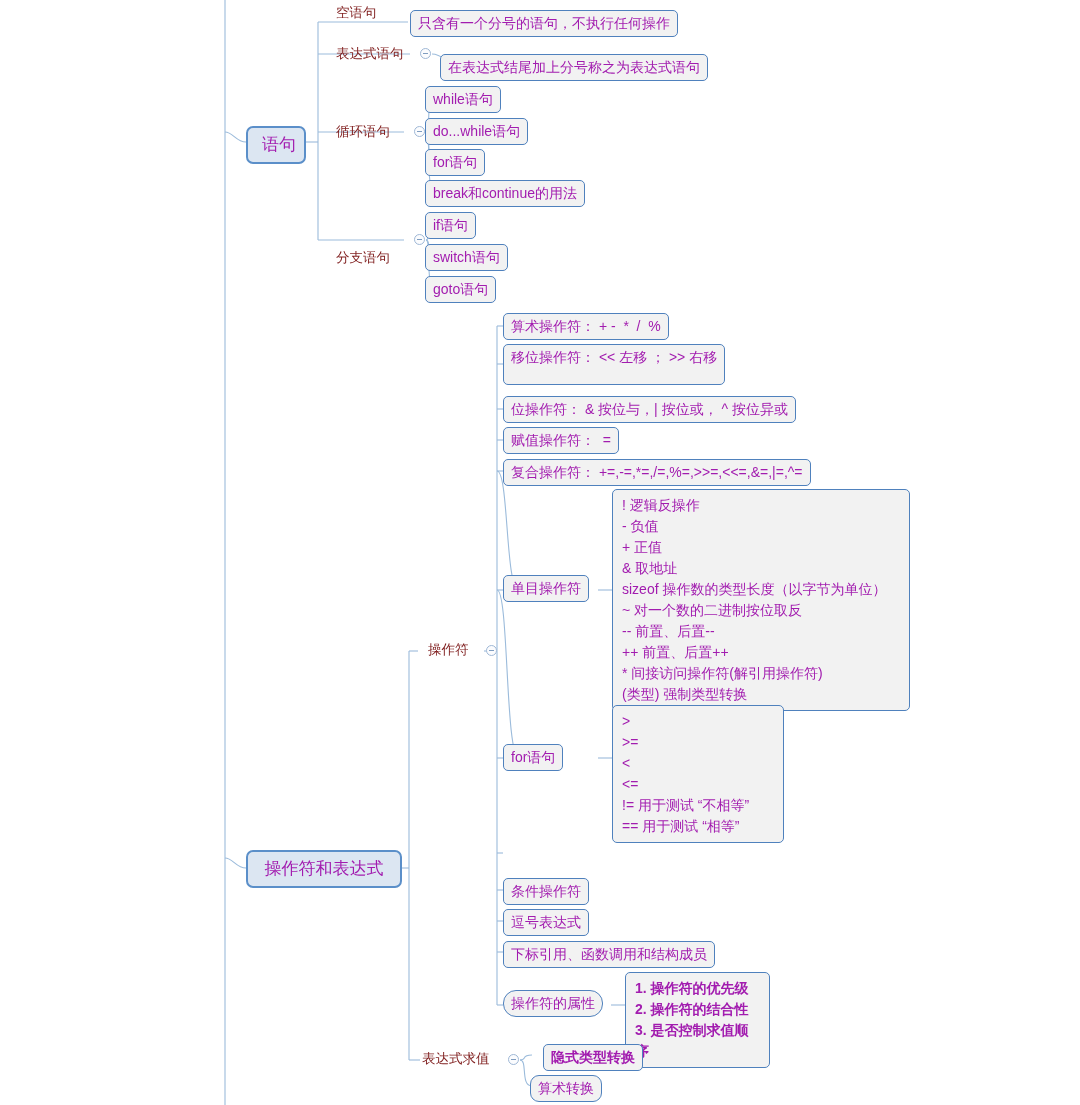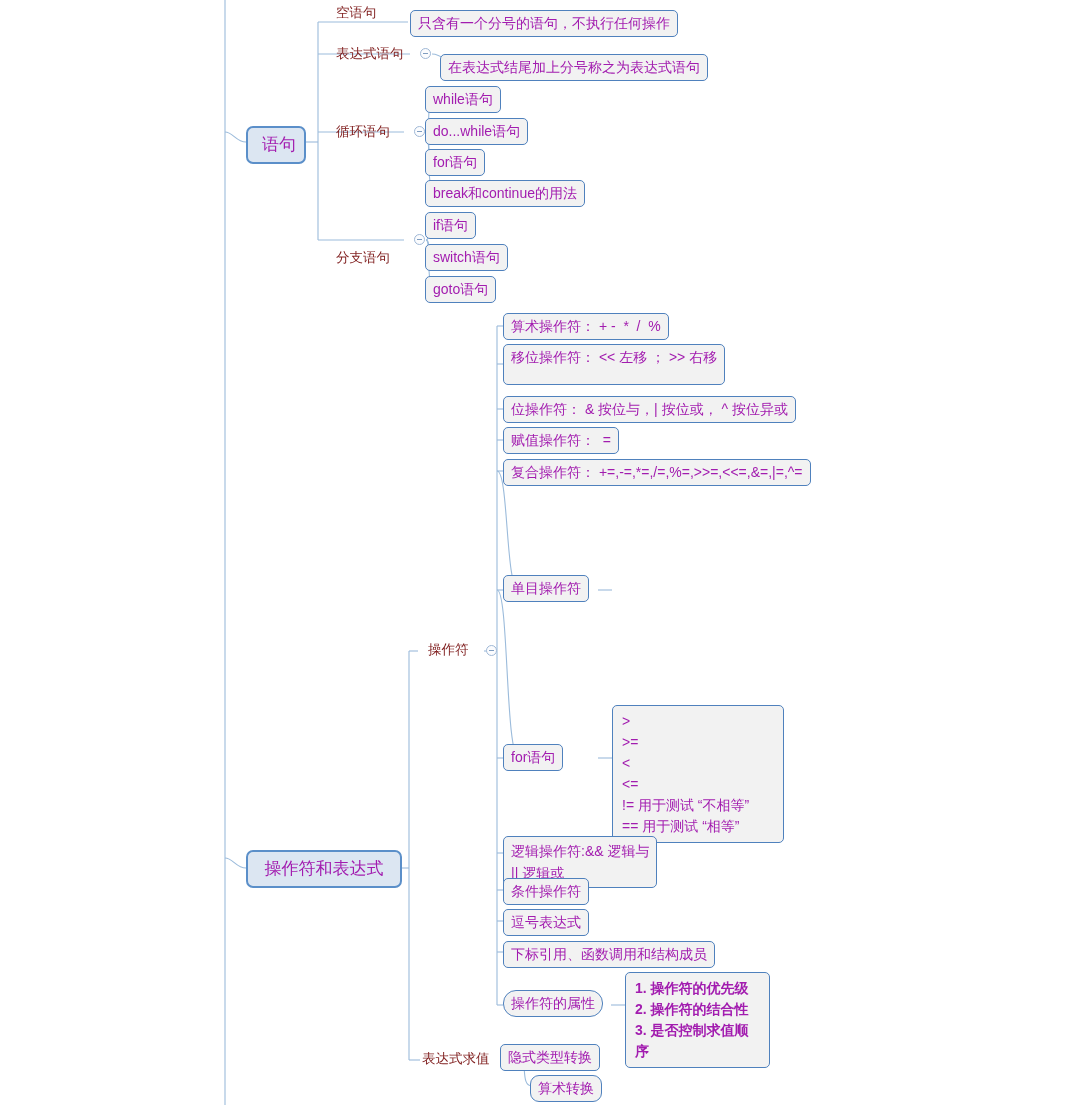--- a/index.html
+++ b/index.html
@@ -183,39 +183,47 @@
 
   <div class="node" style="left:503px;top:344px;height:41px;">移位操作符： &lt;&lt; 左移 ； &gt;&gt; 右移</div>
 
   <div class="node" style="left:503px;top:396px;">位操作符： &amp; 按位与，| 按位或， ^ 按位异或</div>
 
   <div class="node" style="left:503px;top:427px;text-align:right;">赋值操作符：  =</div>
 
   <div class="node" style="left:503px;top:459px;">复合操作符： +=,-=,*=,/=,%=,&gt;&gt;=,&lt;&lt;=,&amp;=,|=,^=</div>
 
   <div class="node" style="left:503px;top:575px;">单目操作符</div>
+  <div class="node multi" style="left:612px;top:489px;width:298px;line-height:21px;padding:5px 9px;">! 逻辑反操作
+- 负值
++ 正值
+&amp; 取地址
+sizeof 操作数的类型长度（以字节为单位）
+~ 对一个数的二进制按位取反
+-- 前置、后置--
+++ 前置、后置++
+* 间接访问操作符(解引用操作符)
+(类型) 强制类型转换</div>
 
   <div class="node" style="left:503px;top:744px;">for语句</div>
   <div class="node multi" style="left:612px;top:705px;width:172px;line-height:21px;padding:5px 9px;">&gt;
 &gt;=
 &lt;
 &lt;=
 != 用于测试 “不相等”
 == 用于测试 “相等”</div>
 
-  <div class="node multi" style="left:503px;top:836px;line-height:22px;">逻辑操作符:&amp;&amp; 逻辑与
-              || 逻辑或</div>
 
   <div class="node" style="left:503px;top:878px;">条件操作符</div>
 
   <div class="node" style="left:503px;top:909px;">逗号表达式</div>
 
   <div class="node" style="left:503px;top:941px;">下标引用、函数调用和结构成员</div>
 
   <div class="node" style="left:503px;top:990px;border-radius:13px;">操作符的属性</div>
   <div class="node multi" style="left:625px;top:972px;width:145px;line-height:21px;padding:5px 9px;font-weight:bold;">1. 操作符的优先级
 2. 操作符的结合性
 3. 是否控制求值顺序</div>
 
-  <div class="node" style="left:500px;top:1044px;">隐式类型转换</div>
+  <div class="node" style="left:543px;top:1044px;font-weight:bold;">隐式类型转换</div>
   <div class="node" style="left:530px;top:1075px;border-radius:9px;">算术转换</div>
 
 </div>
 
 </body></html>

